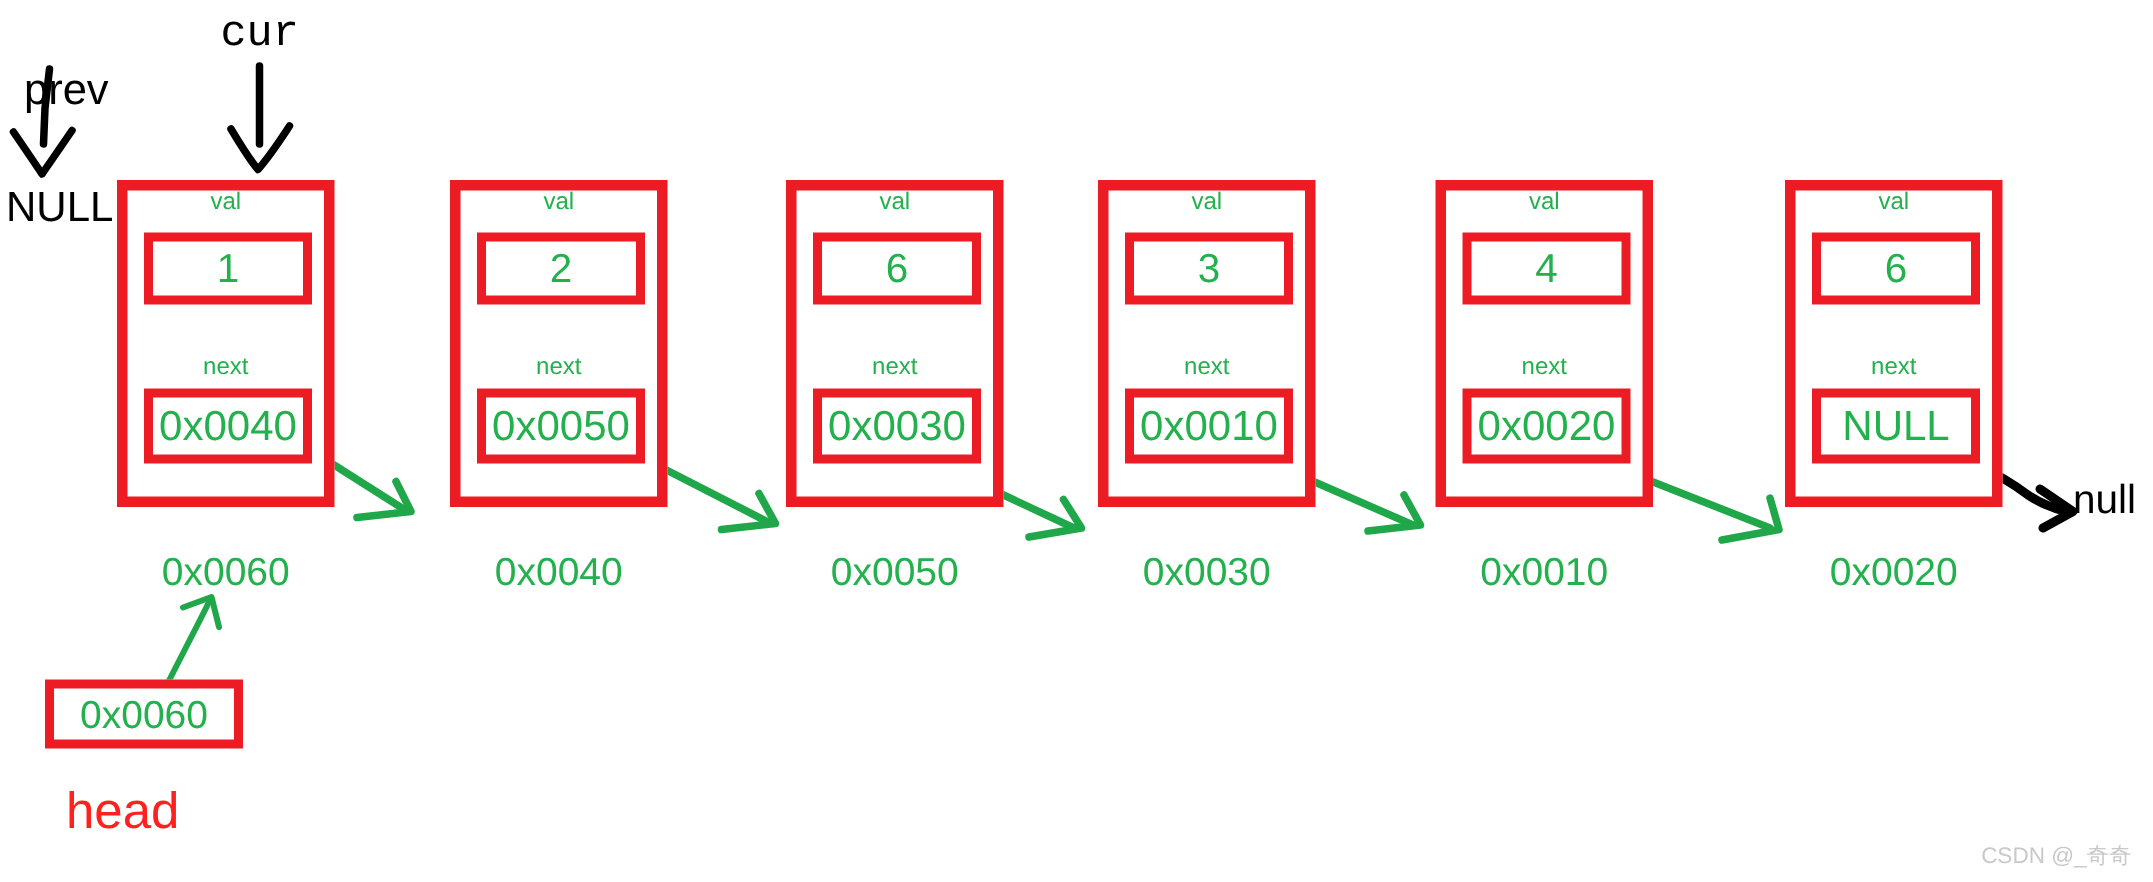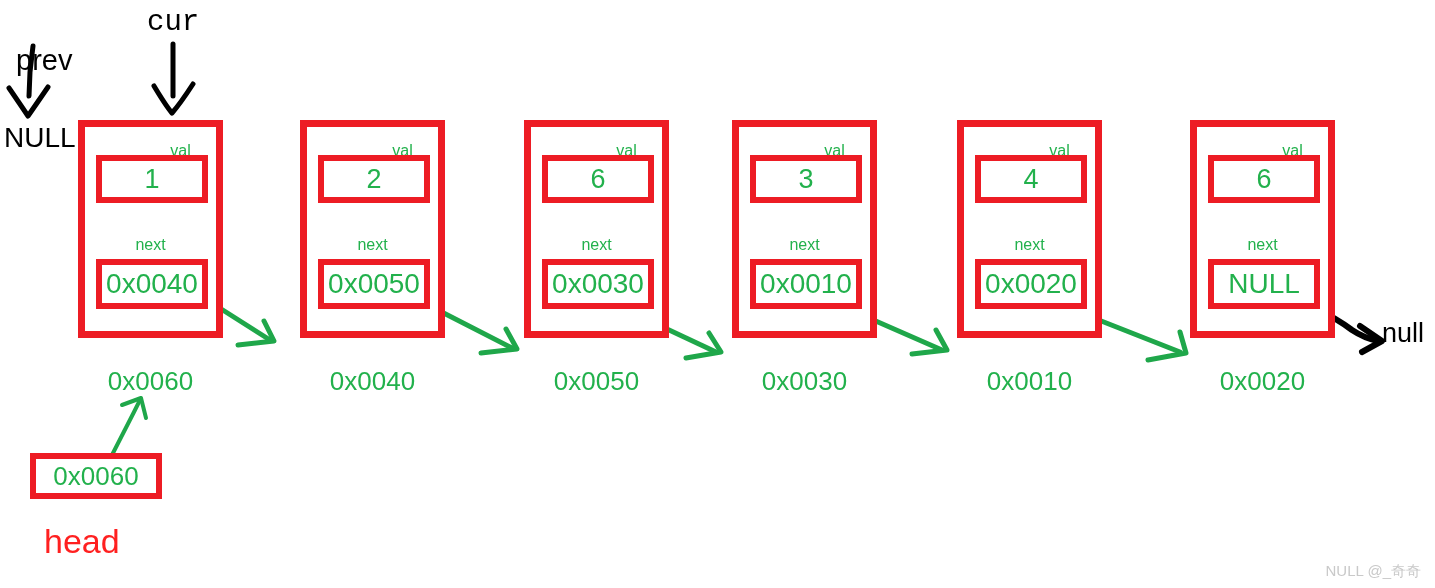--- a/index.html
+++ b/index.html
@@ -54,21 +54,21 @@
   .field-label {
     position: absolute;
     left: 0;
     width: 100%;
     text-align: center;
     font-size: 16px;
     color: #22B14C;
     line-height: 1;
     white-space: nowrap;
   }
-  .label-val  { top: 16px; margin-left: 30px; }
+  .label-val  { top: 0; }
   .label-next { top: 110px; }
 
   .slot {
     position: absolute;
     left: 11px;
     width: 112px;
     box-sizing: border-box;
     border: 6px solid #ED1C24;
     background: #ffffff;
     display: flex;
@@ -279,15 +279,15 @@
       <span class="slot-text">NULL</span>
     </div>
   </div>
   <div class="addr-caption" style="left:1190px; top:368px; width:145px;">0x0020</div>
 
   <div class="head-box">
     <span class="head-box-text">0x0060</span>
   </div>
   <div class="head-label">head</div>
 
-  <div class="watermark">NULL @_奇奇</div>
+  <div class="watermark">CSDN @_奇奇</div>
 
 </div>
 
 </body></html>

